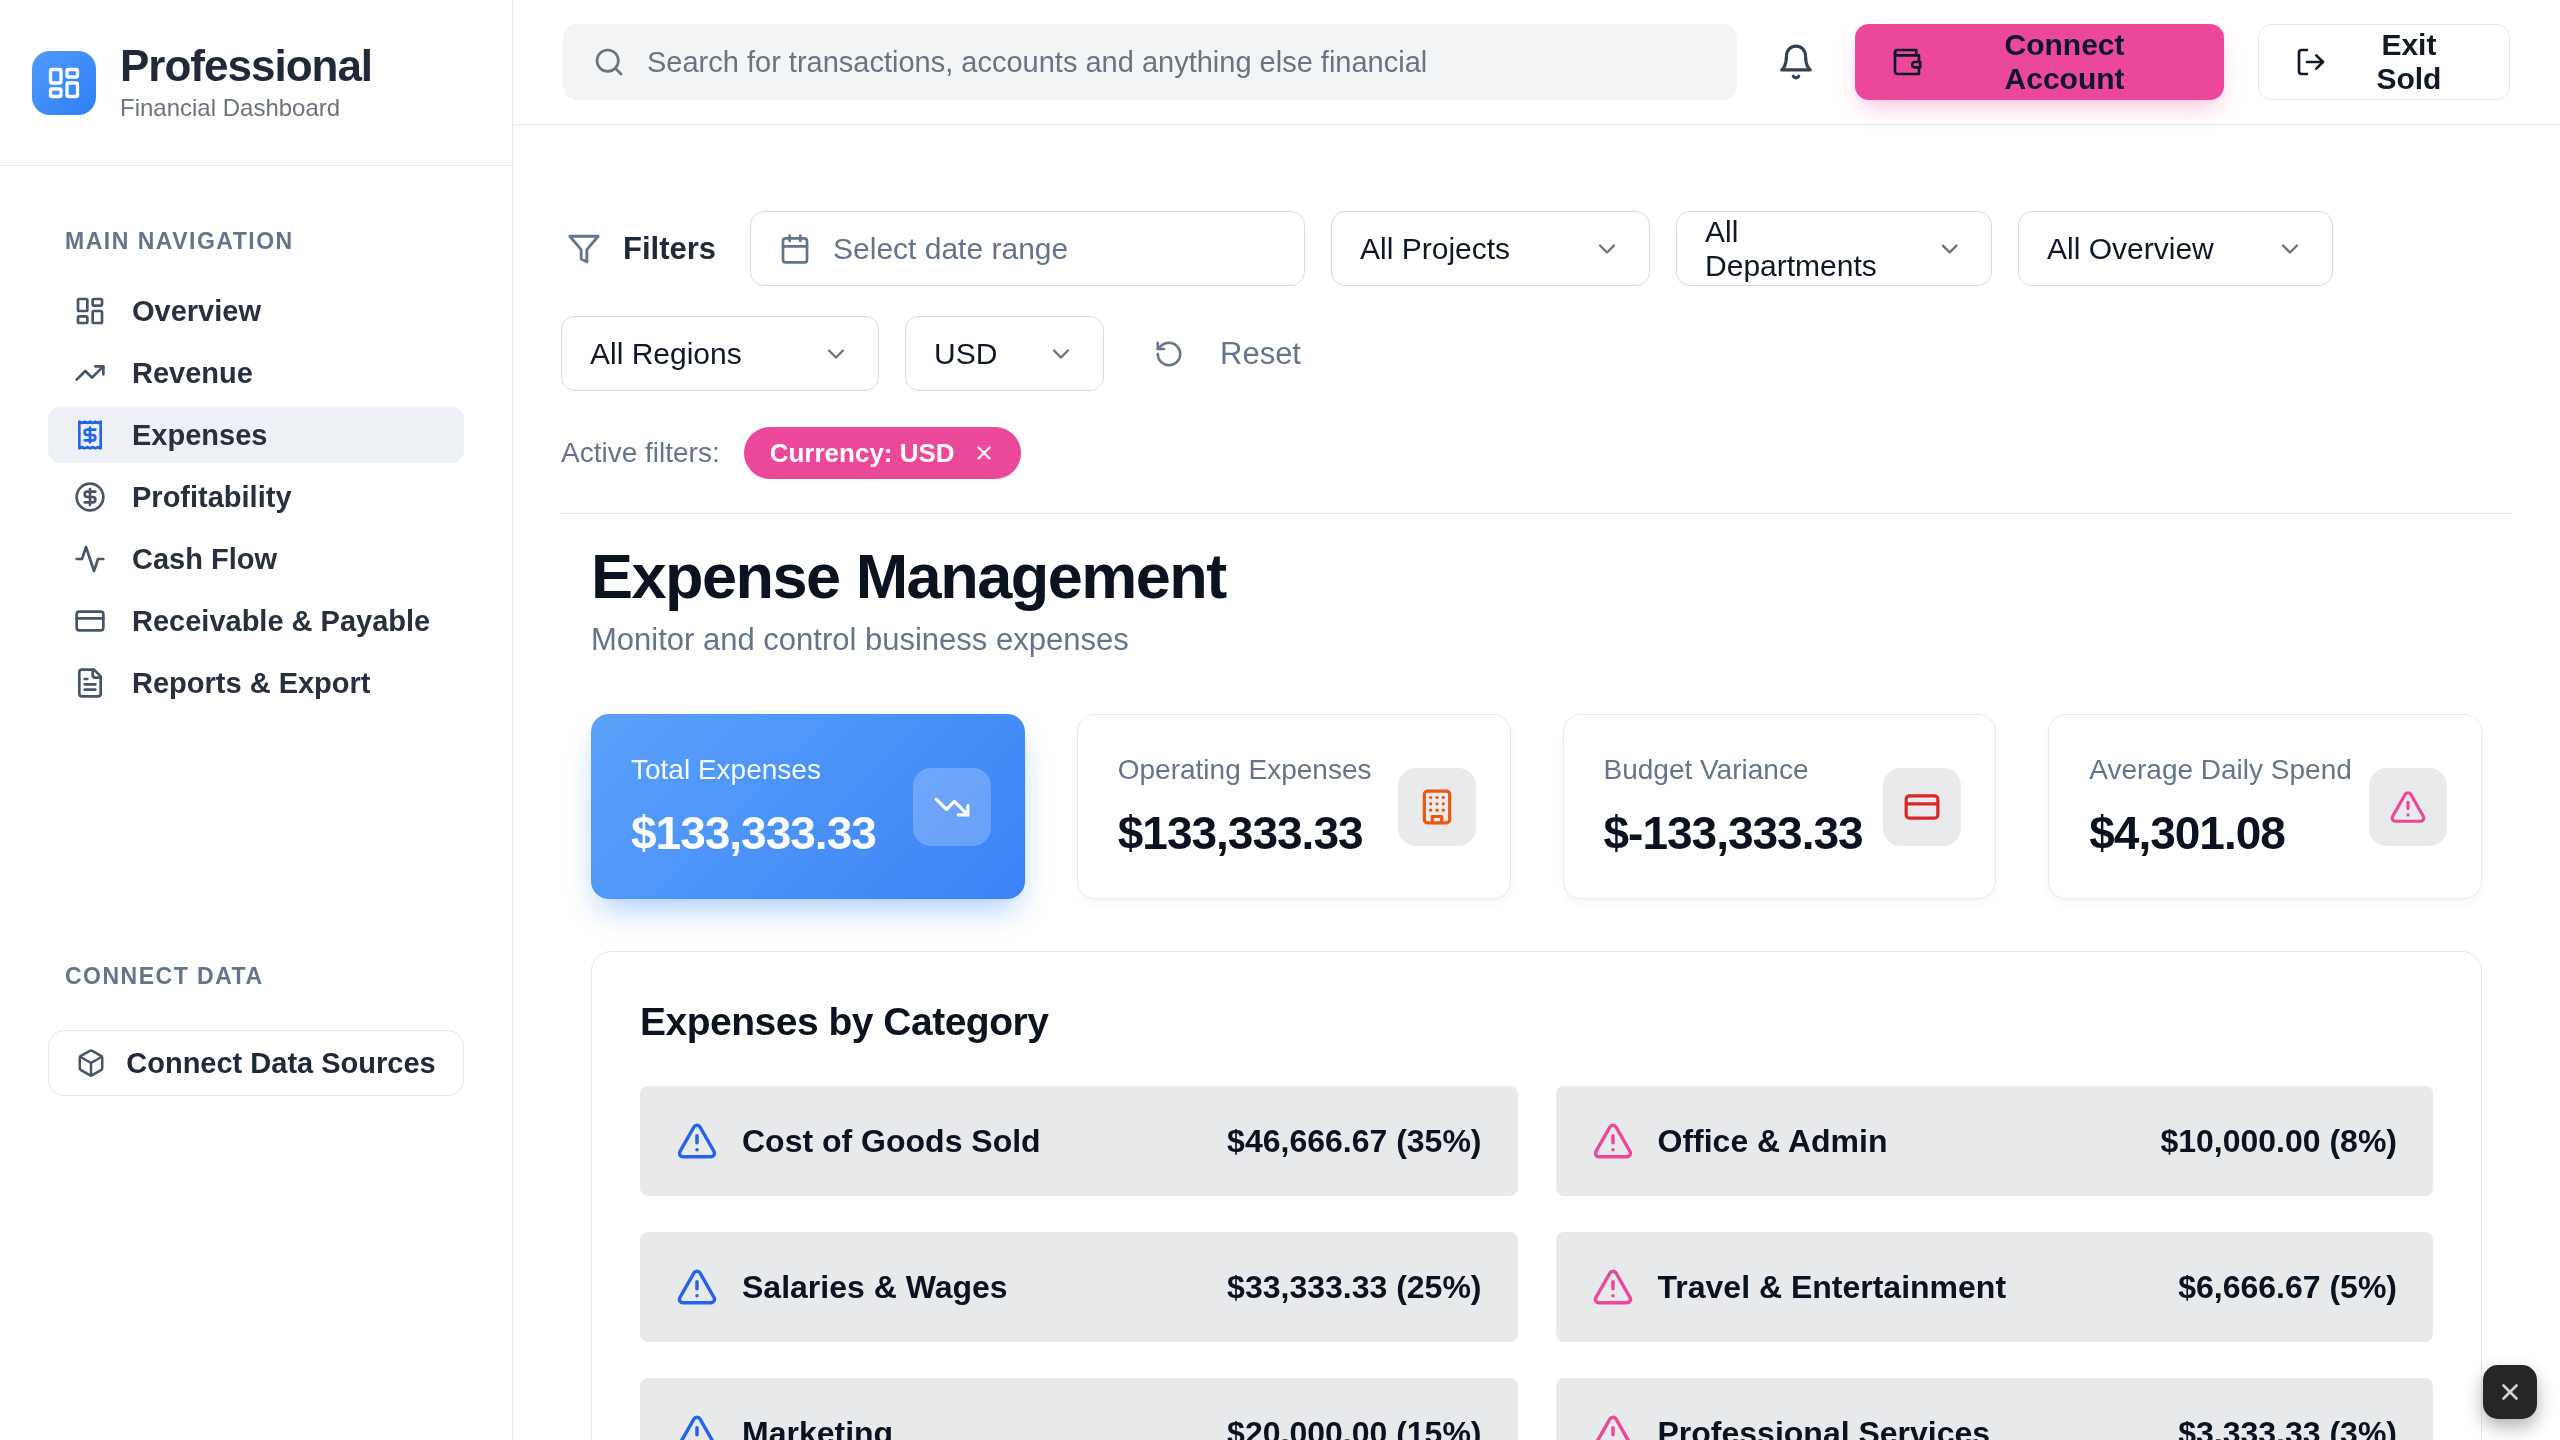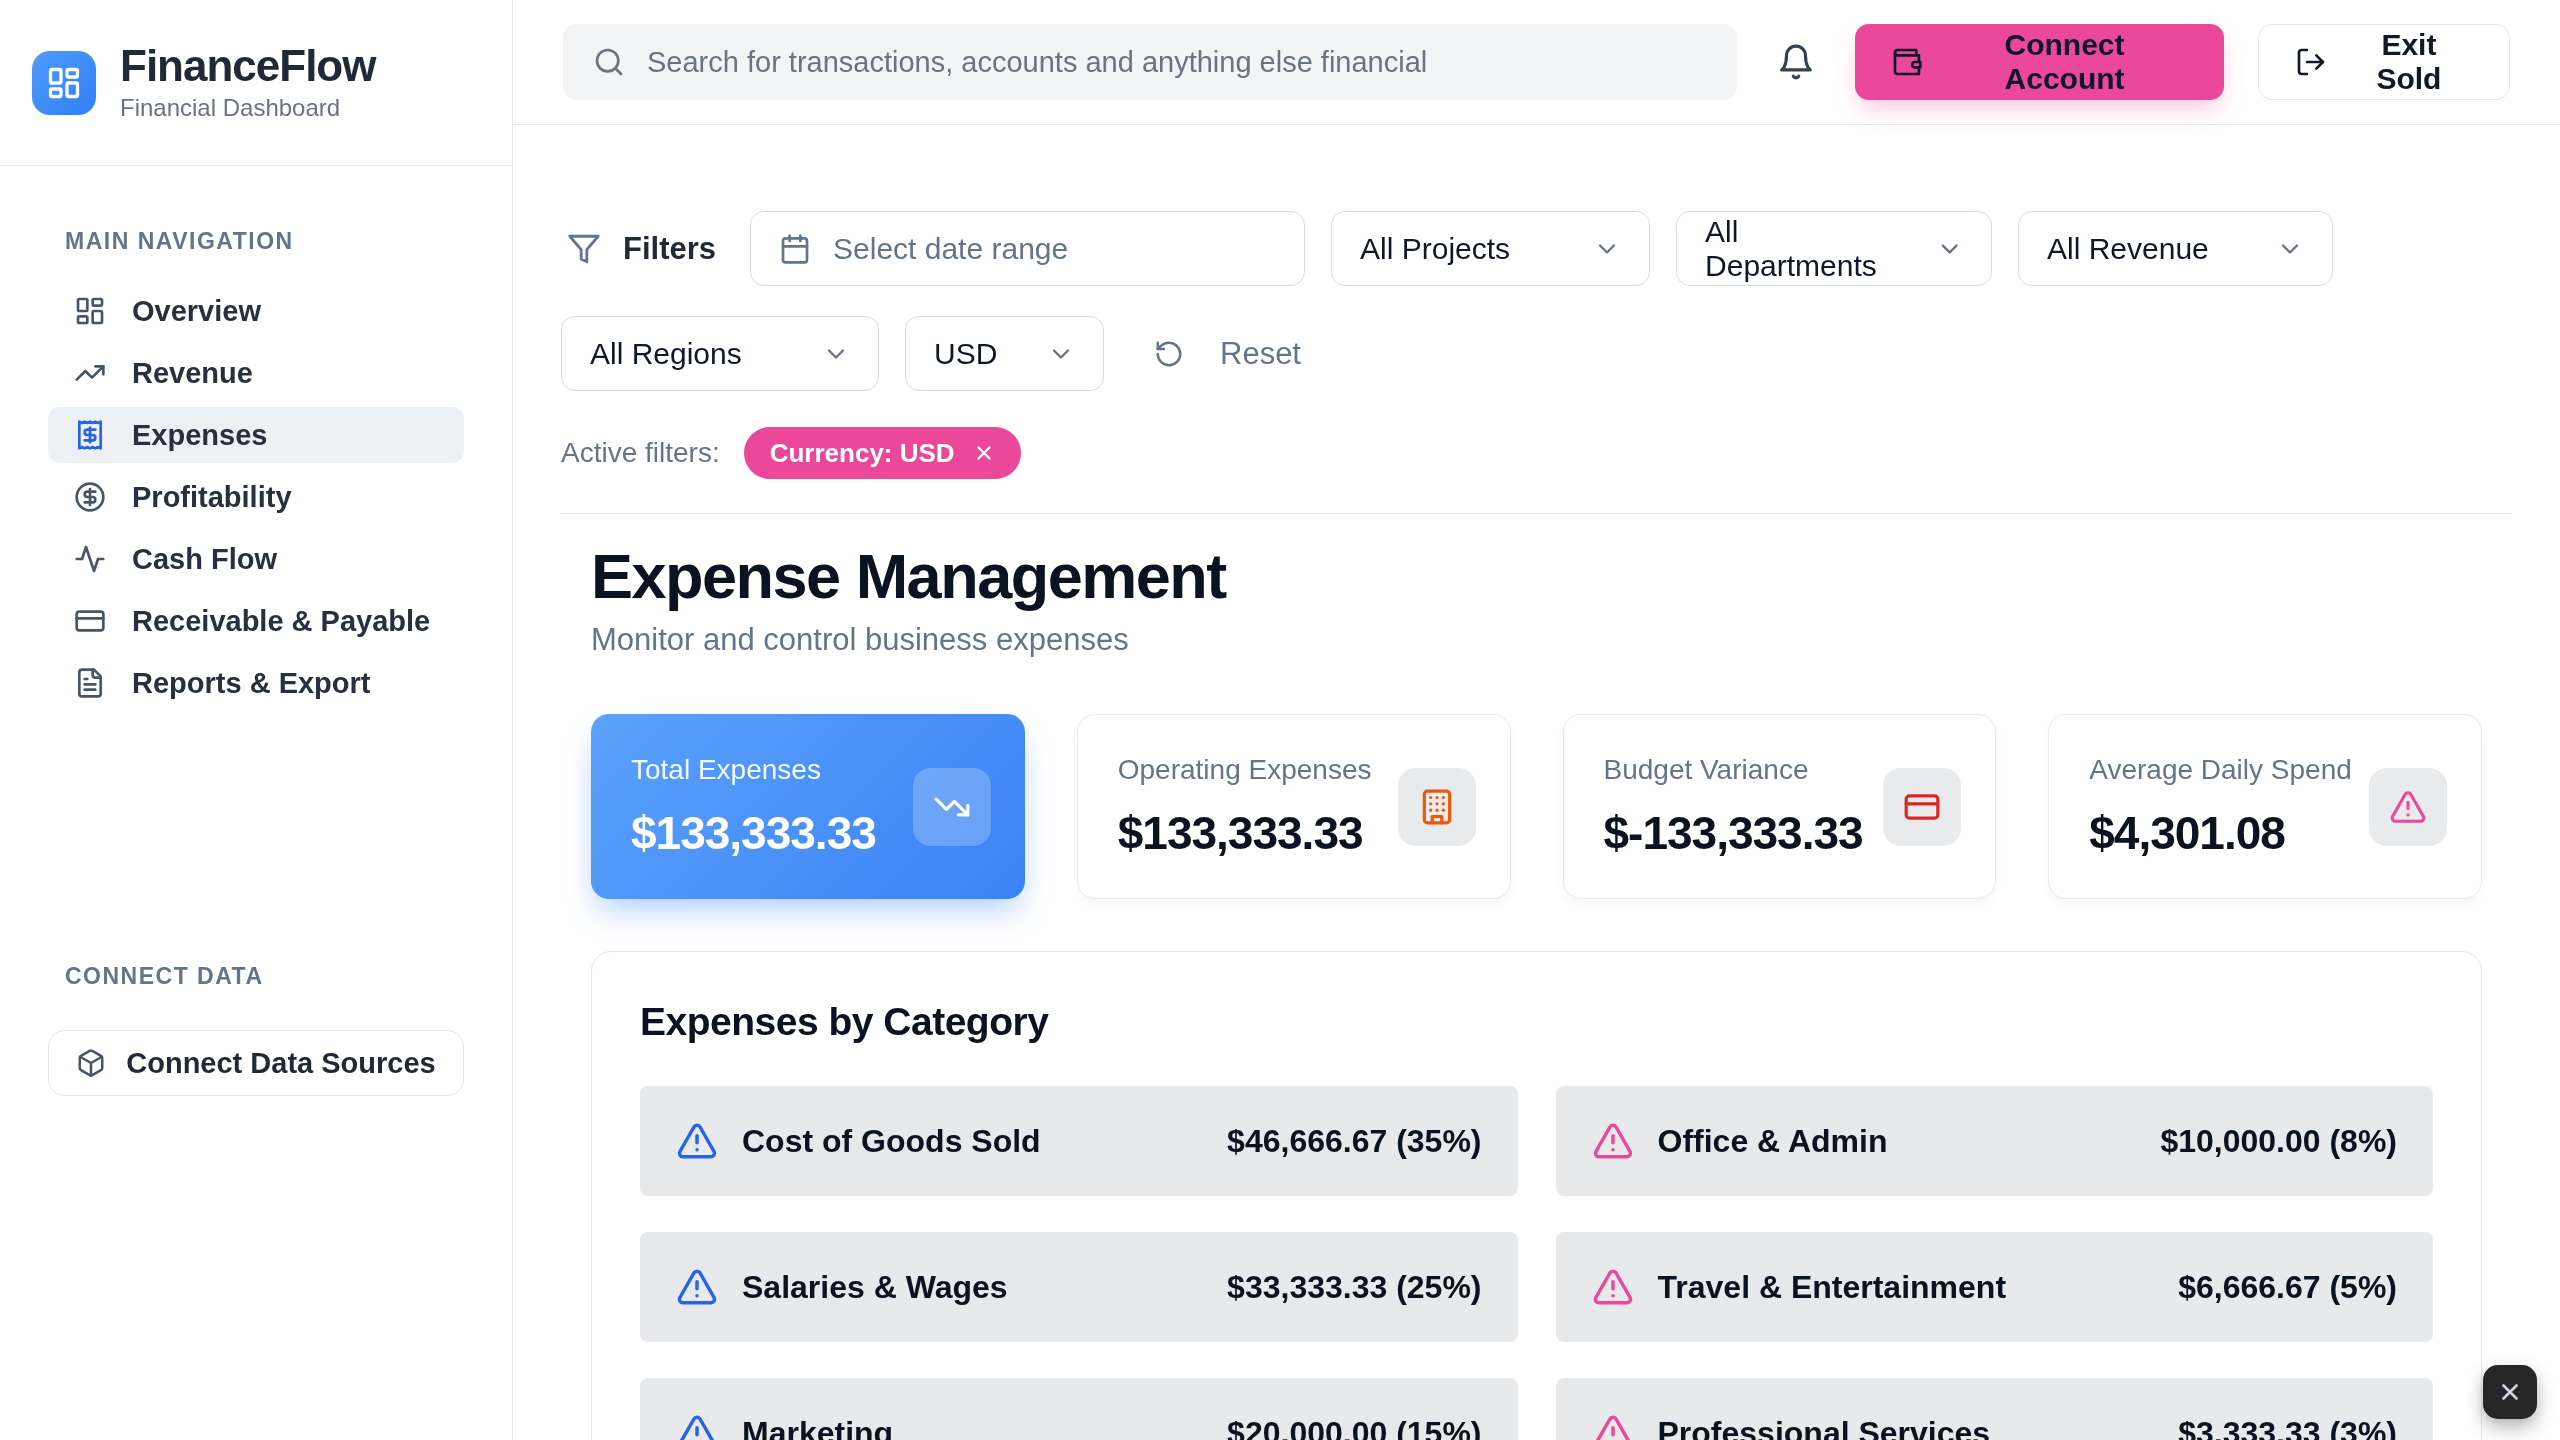--- a/index.html
+++ b/index.html
@@ -138,21 +138,21 @@
     <div class="brand">
       <div class="brand-logo">
         <svg viewBox="0 0 24 24" fill="none" stroke="currentColor" stroke-width="2.2" stroke-linecap="round" stroke-linejoin="round">
             <rect width="7" height="9" x="3" y="3" rx="1"></rect>
             <rect width="7" height="5" x="14" y="3" rx="1"></rect>
             <rect width="7" height="9" x="14" y="12" rx="1"></rect>
             <rect width="7" height="5" x="3" y="16" rx="1"></rect>
           </svg>
       </div>
       <div>
-        <div class="brand-name">FinanceFlow</div>
+        <div class="brand-name">Professional</div>
         <div class="brand-sub">Financial Dashboard</div>
       </div>
     </div>
 
     <div class="nav-label">MAIN NAVIGATION</div>
 
     <nav class="nav">
       <div class="nav-item">
         <span class="nicon">
             <svg viewBox="0 0 24 24" fill="none" stroke="currentColor" stroke-width="2" stroke-linecap="round" stroke-linejoin="round">
@@ -296,21 +296,21 @@
                 <path d="m6 9 6 6 6-6"></path>
               </svg>
           </div>
           <div class="field select-field w-departments">
             <span>All Departments</span>
             <svg class="chev" viewBox="0 0 24 24" fill="none" stroke="currentColor" stroke-width="2" stroke-linecap="round" stroke-linejoin="round">
                 <path d="m6 9 6 6 6-6"></path>
               </svg>
           </div>
           <div class="field select-field w-products">
-            <span>All Revenue</span>
+            <span>All Overview</span>
             <svg class="chev" viewBox="0 0 24 24" fill="none" stroke="currentColor" stroke-width="2" stroke-linecap="round" stroke-linejoin="round">
                 <path d="m6 9 6 6 6-6"></path>
               </svg>
           </div>
         </div>
         <div class="frow">
           <div class="field select-field w-regions">
             <span>All Regions</span>
             <svg class="chev" viewBox="0 0 24 24" fill="none" stroke="currentColor" stroke-width="2" stroke-linecap="round" stroke-linejoin="round">
                 <path d="m6 9 6 6 6-6"></path>

